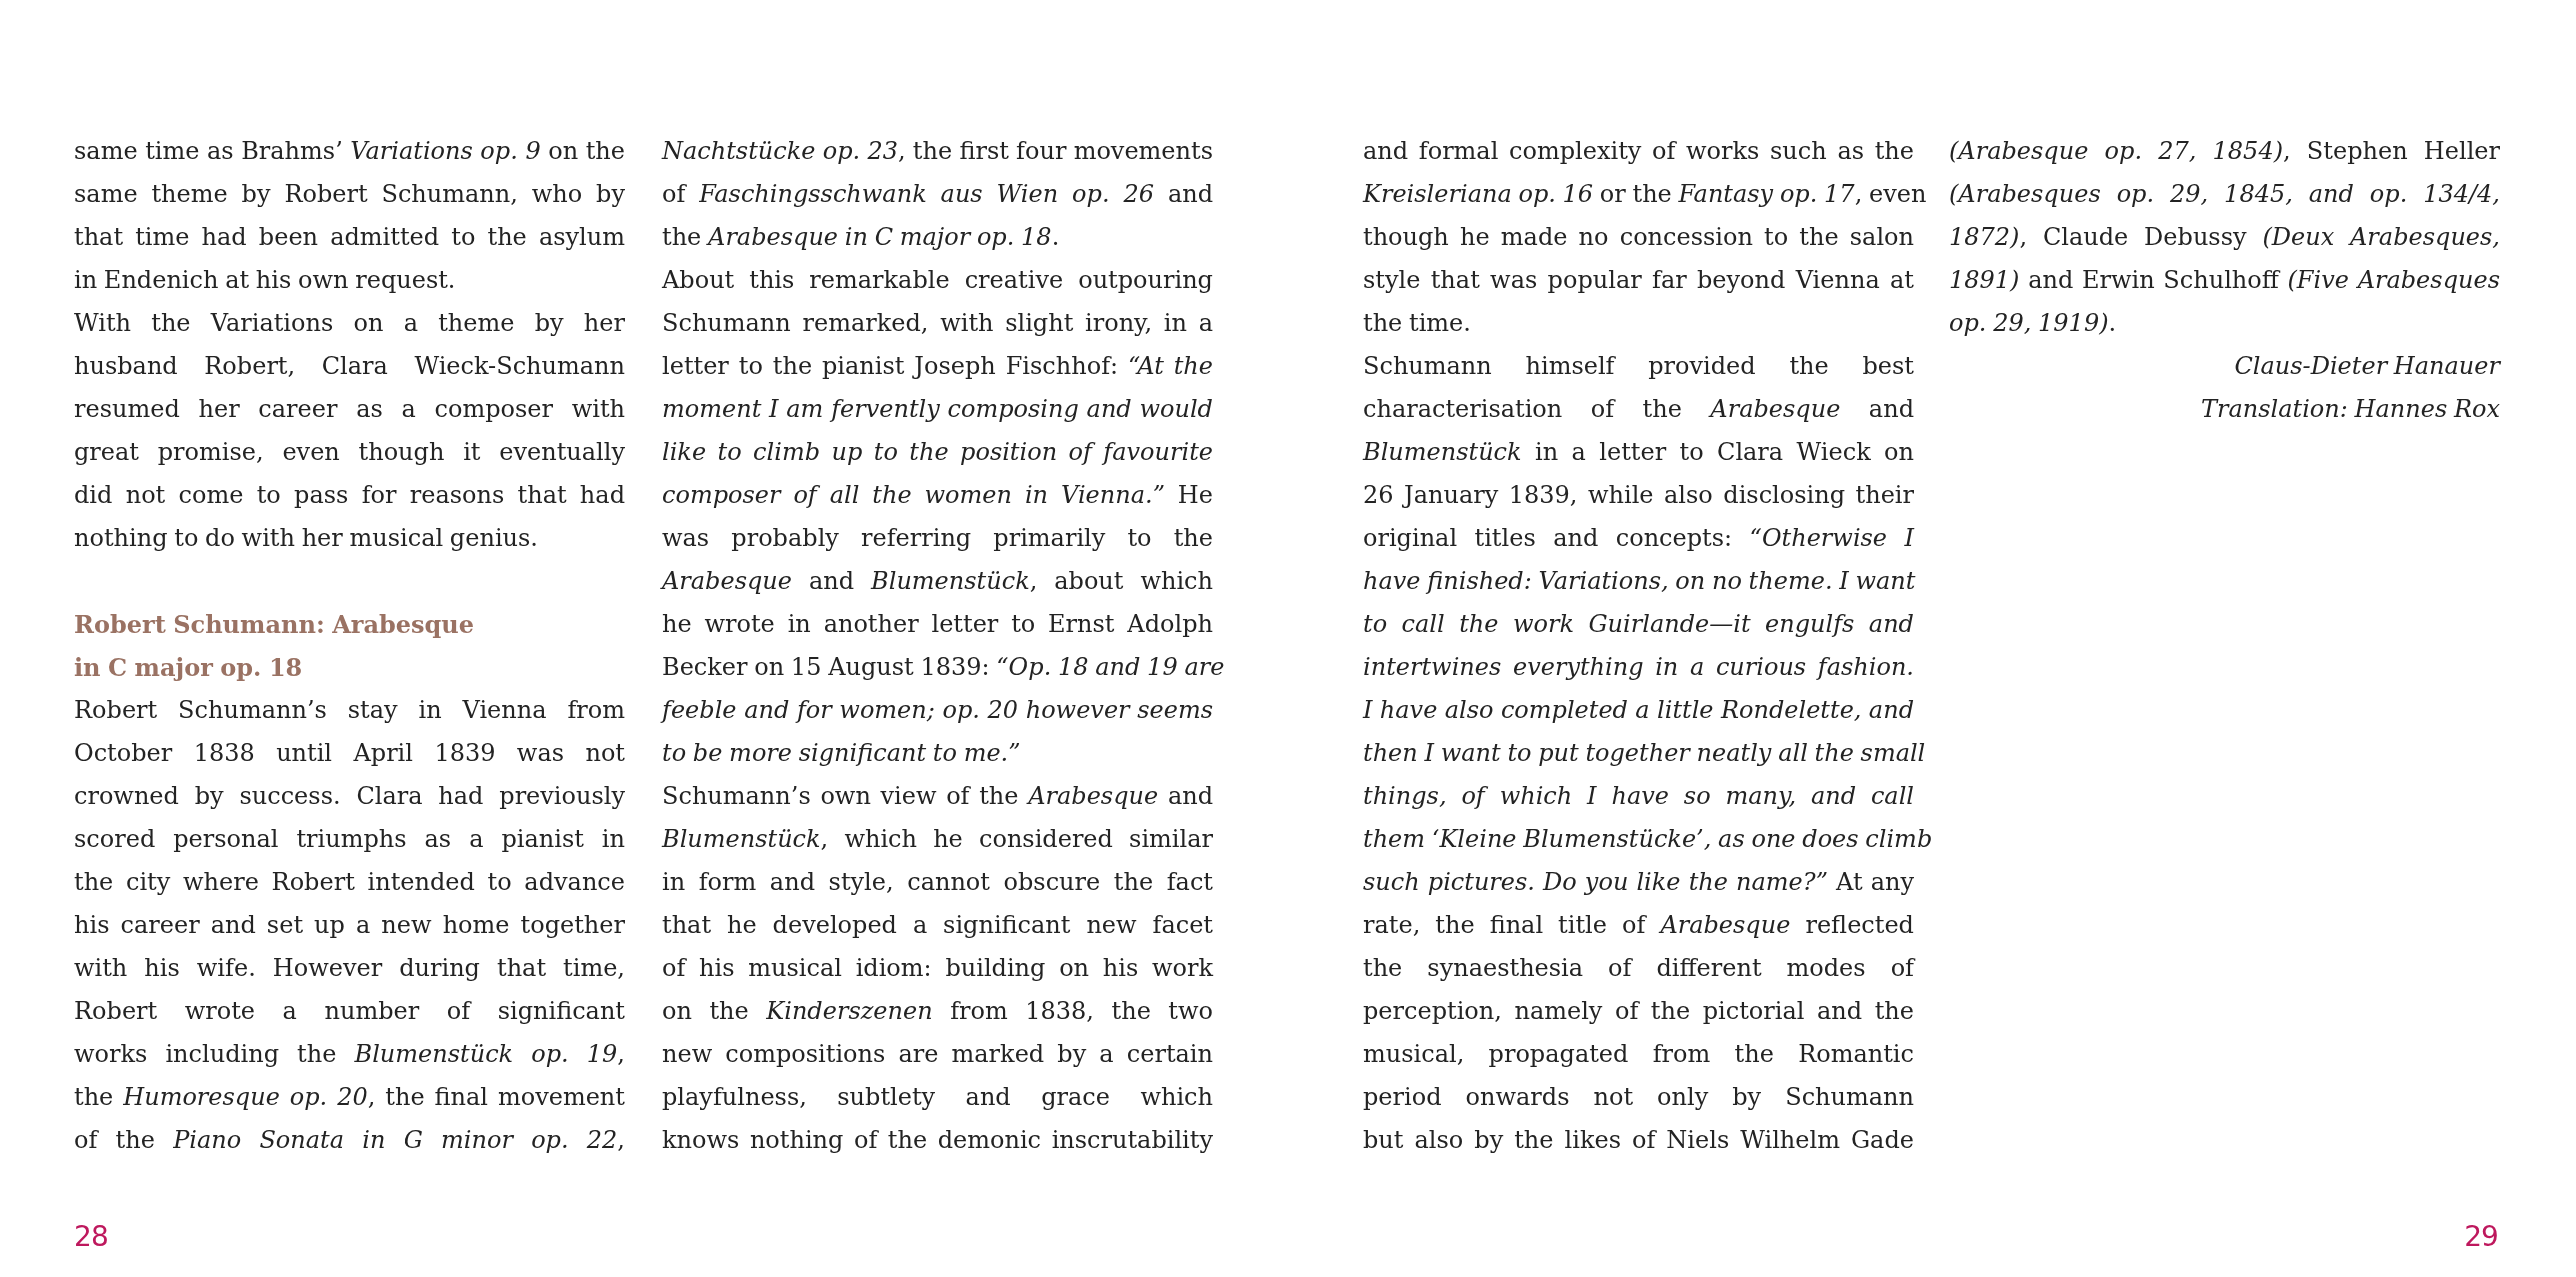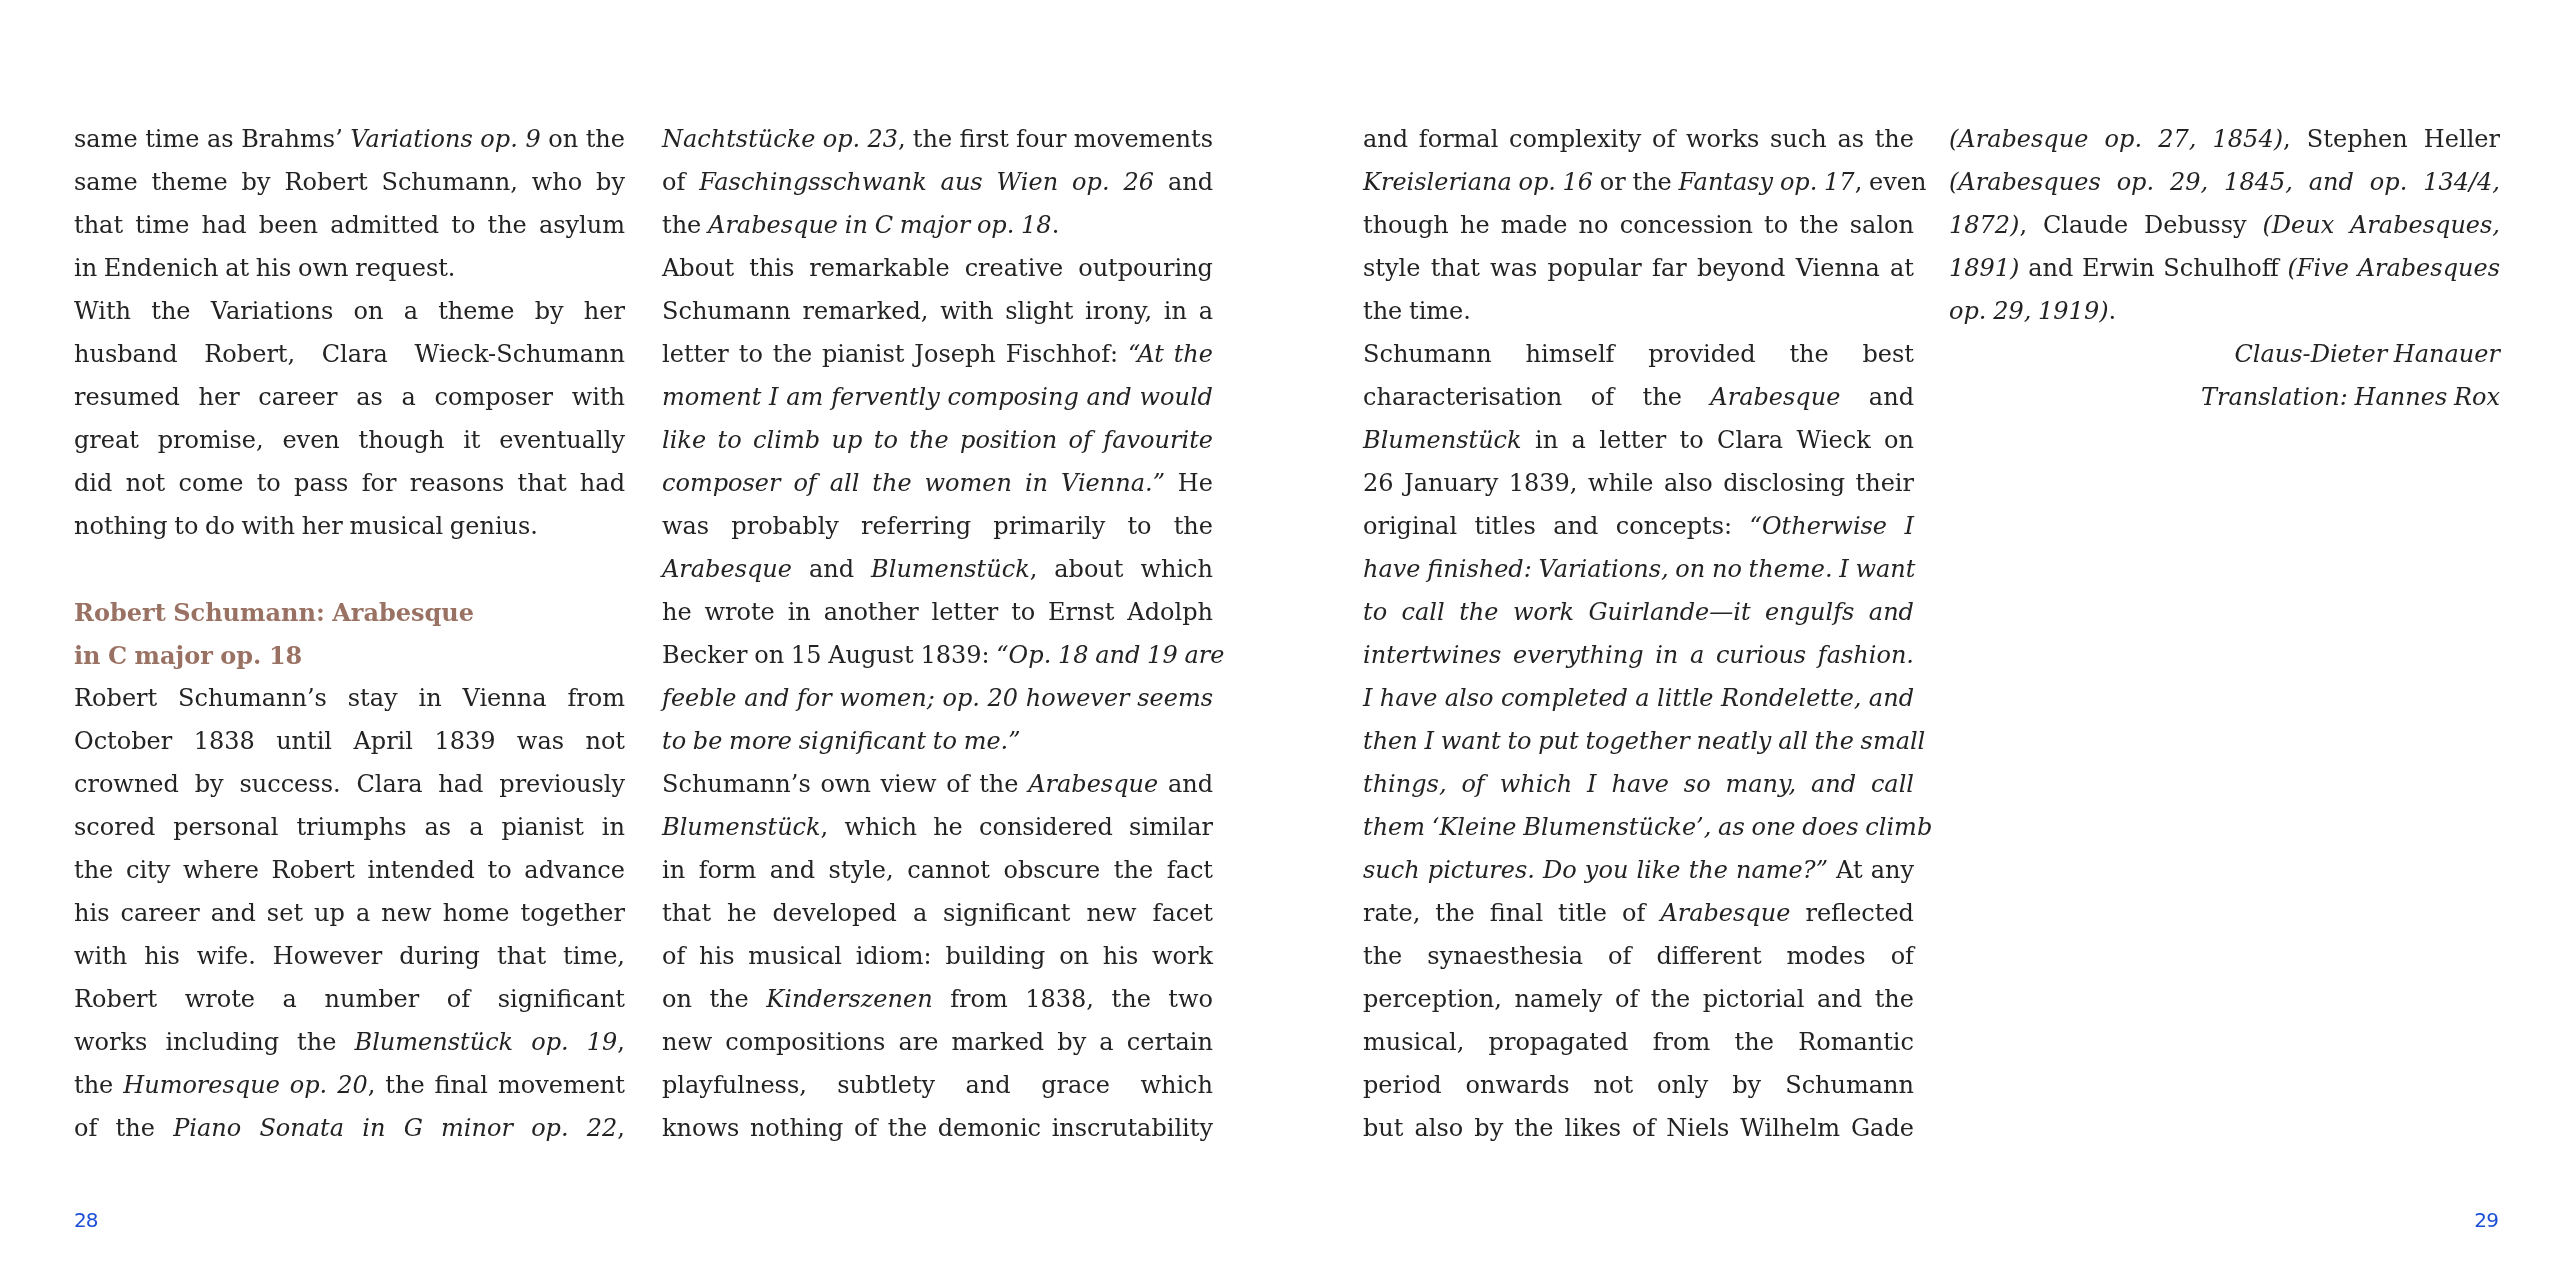--- a/index.html
+++ b/index.html
@@ -1,17 +1,17 @@
 <!DOCTYPE html>
 <html style="font-size:14.4px"><head>
 <meta charset="utf-8">
 <style>
   html, body { margin: 0; padding: 0; background: #ffffff; }
   body { width: 2576px; height: 1277px; position: relative; overflow: hidden; }
-  .page { position: absolute; top: 4px; height: 924px; }
+  .page { position: absolute; top: 16px; height: 924px; }
   .page-left { left: 0; width: 1288px; }
   .page-right { left: 1288px; width: 1288px; }
   .col {
     position: absolute; top: 114px; width: 551px;
     font-family: "DejaVu Serif", serif;
     font-size: 24px; color: #232323;
     line-height: 43px;
   }
   .line {
     display: block; height: 43px; white-space: nowrap;
@@ -19,21 +19,21 @@
     word-spacing: -0.9px;
   }
   .line.last { text-align-last: left; }
   .line.right { text-align: right; text-align-last: right; }
   .line.blank { height: 43px; }
   .line.heading { color: #9a7263; text-align-last: left; font-weight: bold; }
   .line .i { font-style: italic; }
   .pagenum {
     position: absolute; top: 1204px;
     font-family: "DejaVu Sans", sans-serif;
-    font-size: 20px; color: #1d4ed8; letter-spacing: -0.9px;
+    font-size: 28px; color: #be185d; letter-spacing: -0.9px;
   }
 </style>
 </head>
 <body>
 
 <div class="page page-left">
   <div class="col" style="left:74px;">
       <span class="line"><span>same time as Brahms’ </span><span class="i">Variations op. 9</span><span> on the</span></span>
       <span class="line"><span>same theme by Robert Schumann, who by</span></span>
       <span class="line"><span>that time had been admitted to the asylum</span></span>

